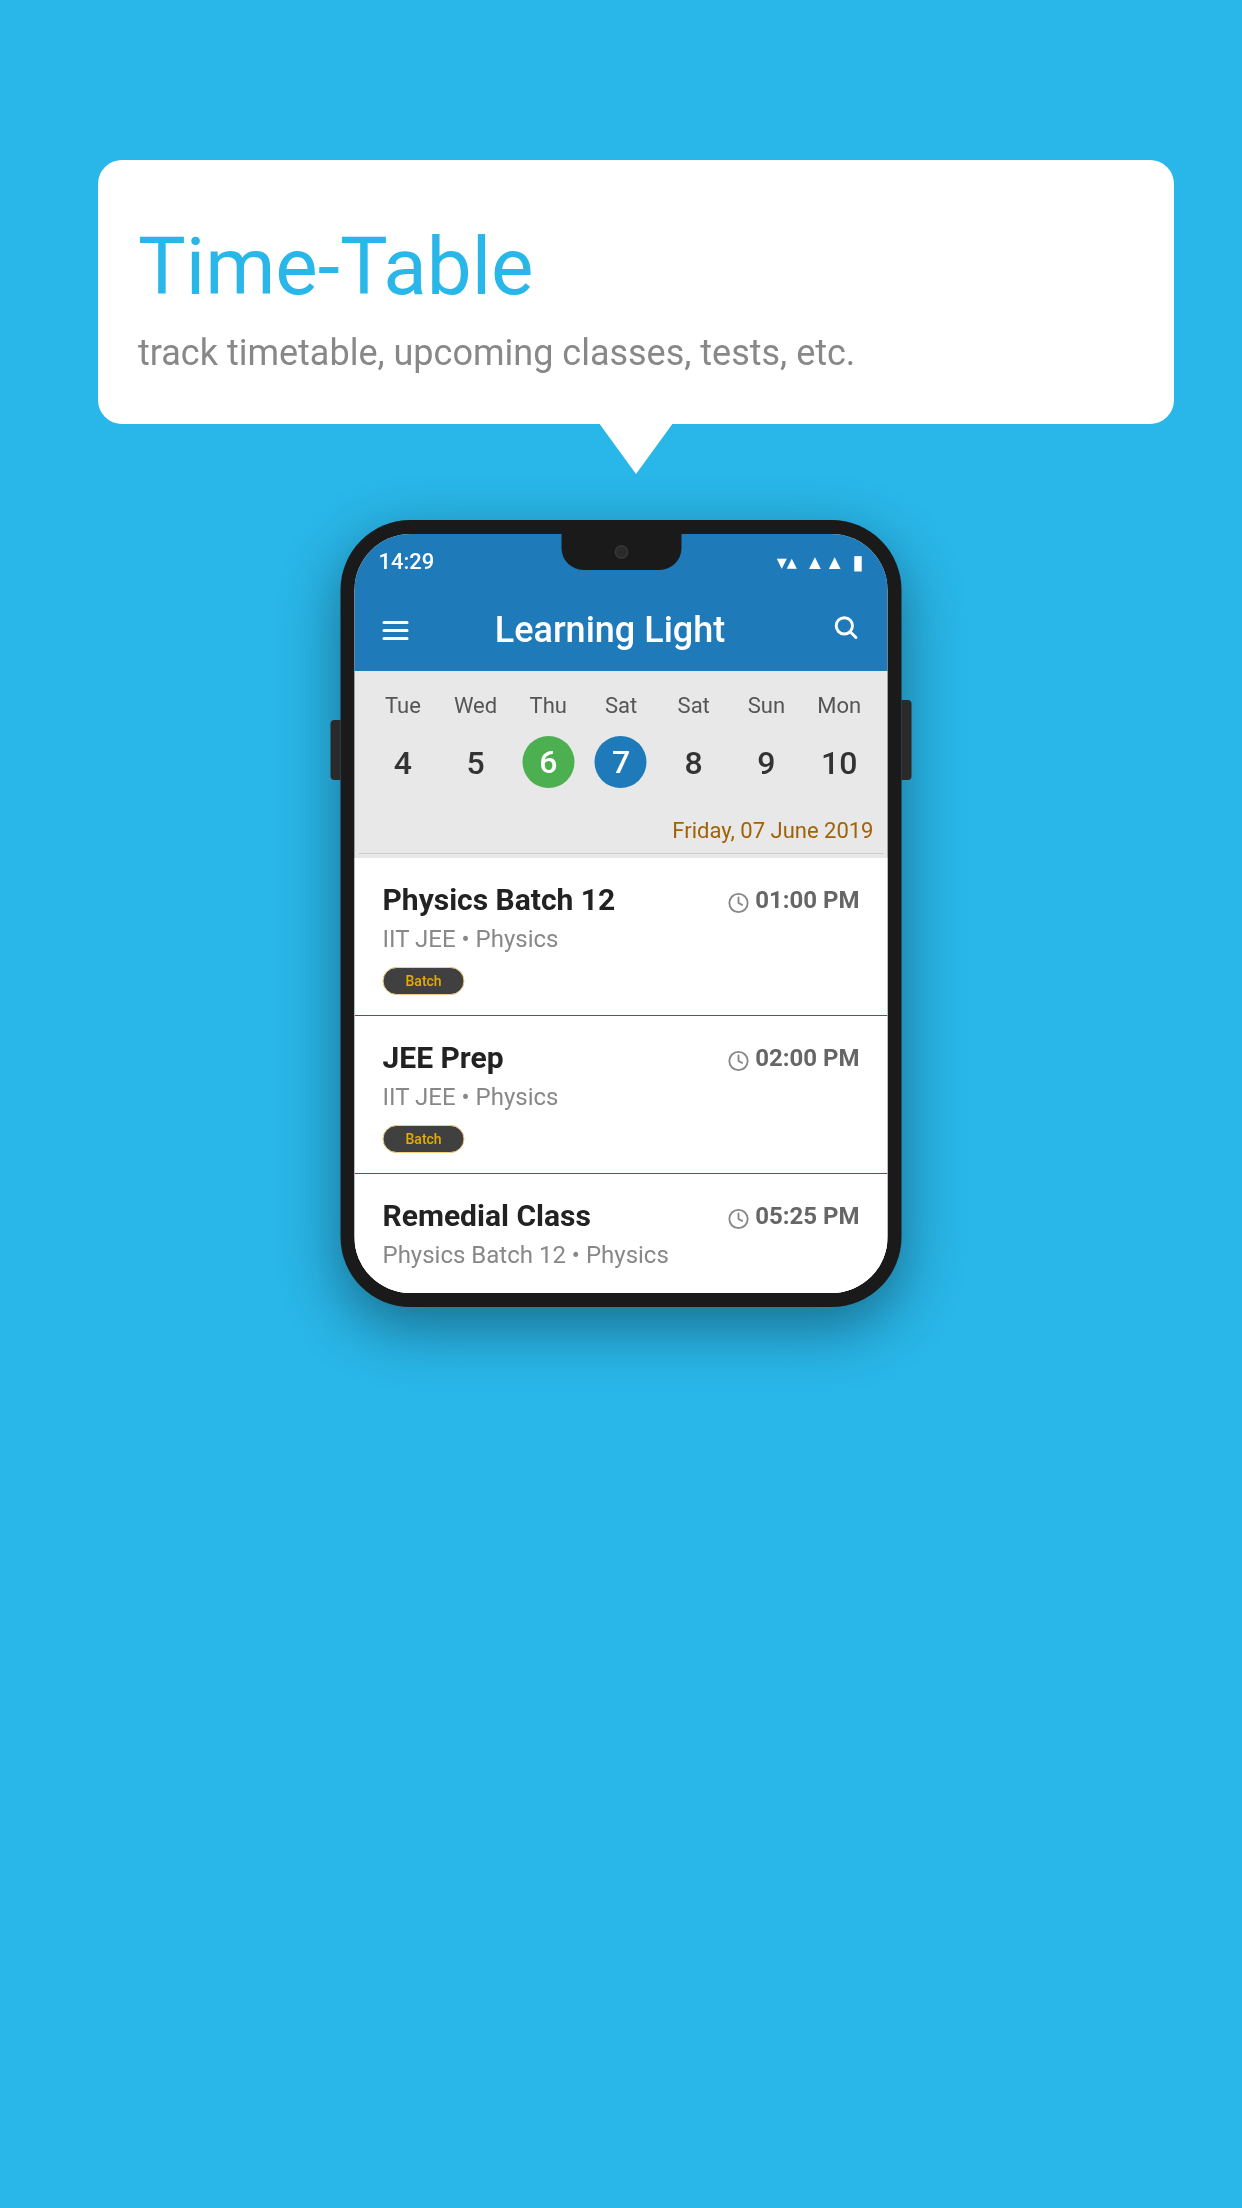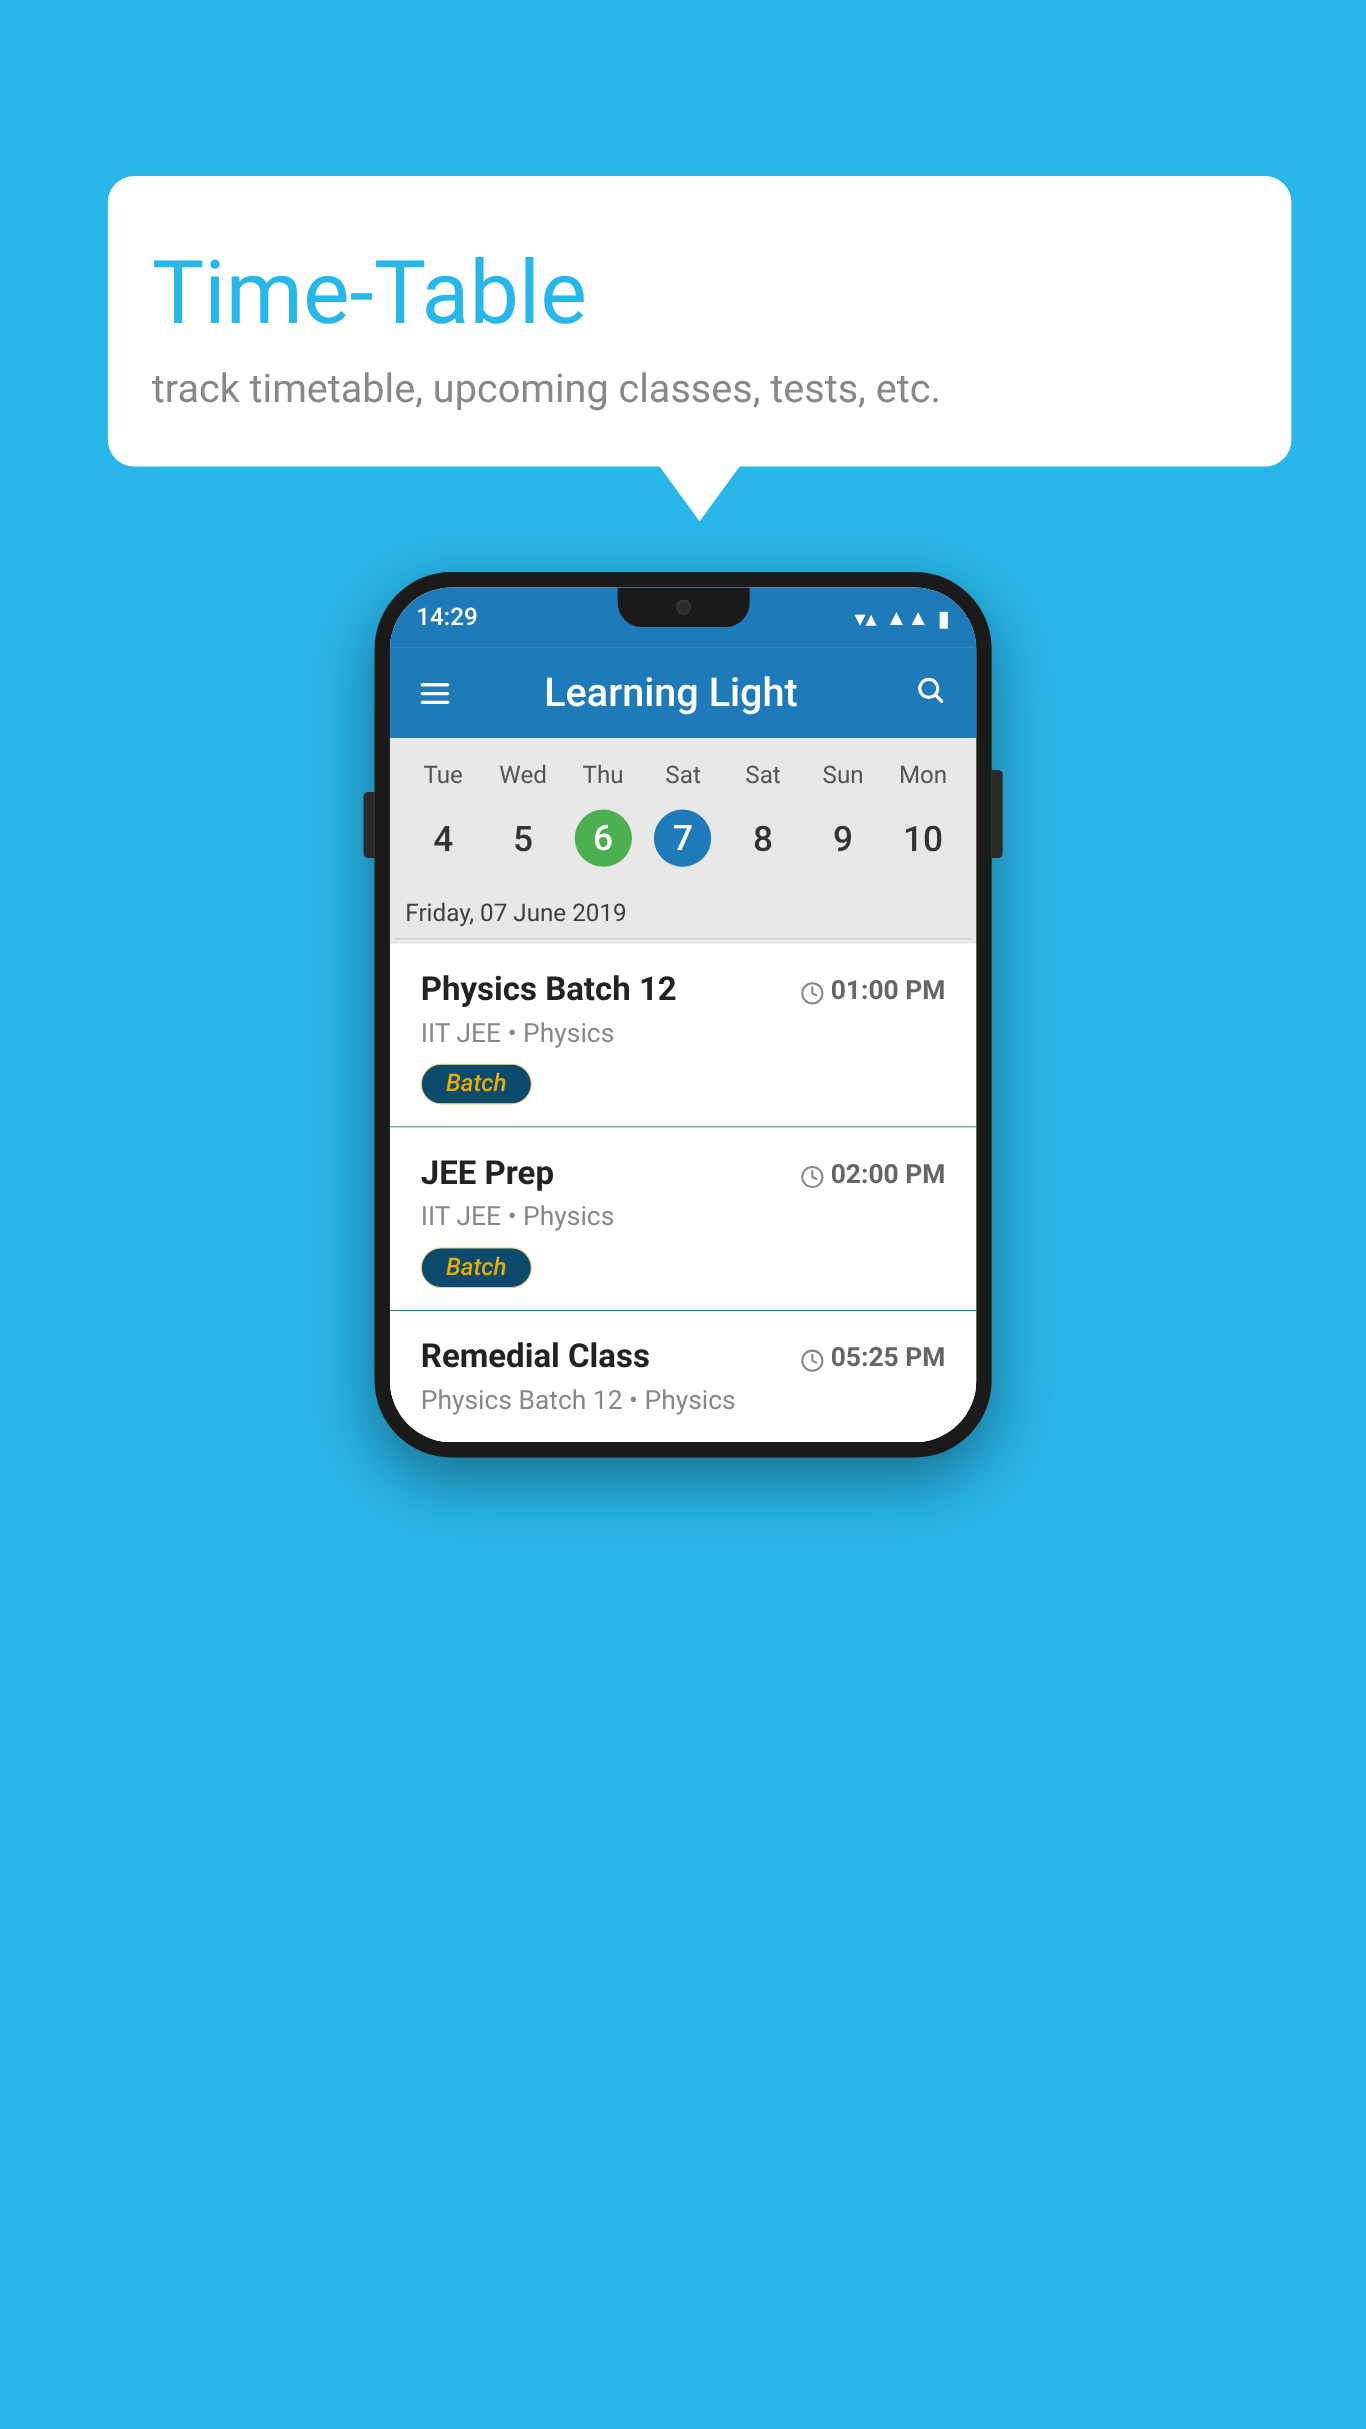--- a/index.html
+++ b/index.html
@@ -246,24 +246,24 @@
       border-radius: 50%;
       width: 52px;
       height: 52px;
       display: flex;
       align-items: center;
       justify-content: center;
       margin: 0 auto;
     }
 
     .selected-date-label {
-      text-align: left;
+      text-align: right;
       padding: 10px;
       font-size: 22px;
-      color: #404040;
+      color: #a16207;
       background: #e8e8e8;
       border-bottom: 1px solid #ccc;
     }
 
     
     .schedule-list {
       background: white;
     }
 
     .schedule-item {
@@ -295,28 +295,27 @@
     }
 
     .schedule-subject {
       font-size: 24px;
       color: #888;
       margin-bottom: 14px;
     }
 
     .batch-badge {
       display: inline-block;
-      background: #0c4a6e;
+      background: #404040;
       color: #e6ac00;
       border: 1.5px solid #f0d080;
       border-radius: 20px;
       padding: 5px 22px;
-      font-size: 22px;
+      font-size: 14px;
       font-weight: 500;
-      font-style: italic;
     }
 
     
     .schedule-item-partial {
       background: white;
       padding: 24px 28px 10px;
     }
   </style>
 </head>
 <body>

